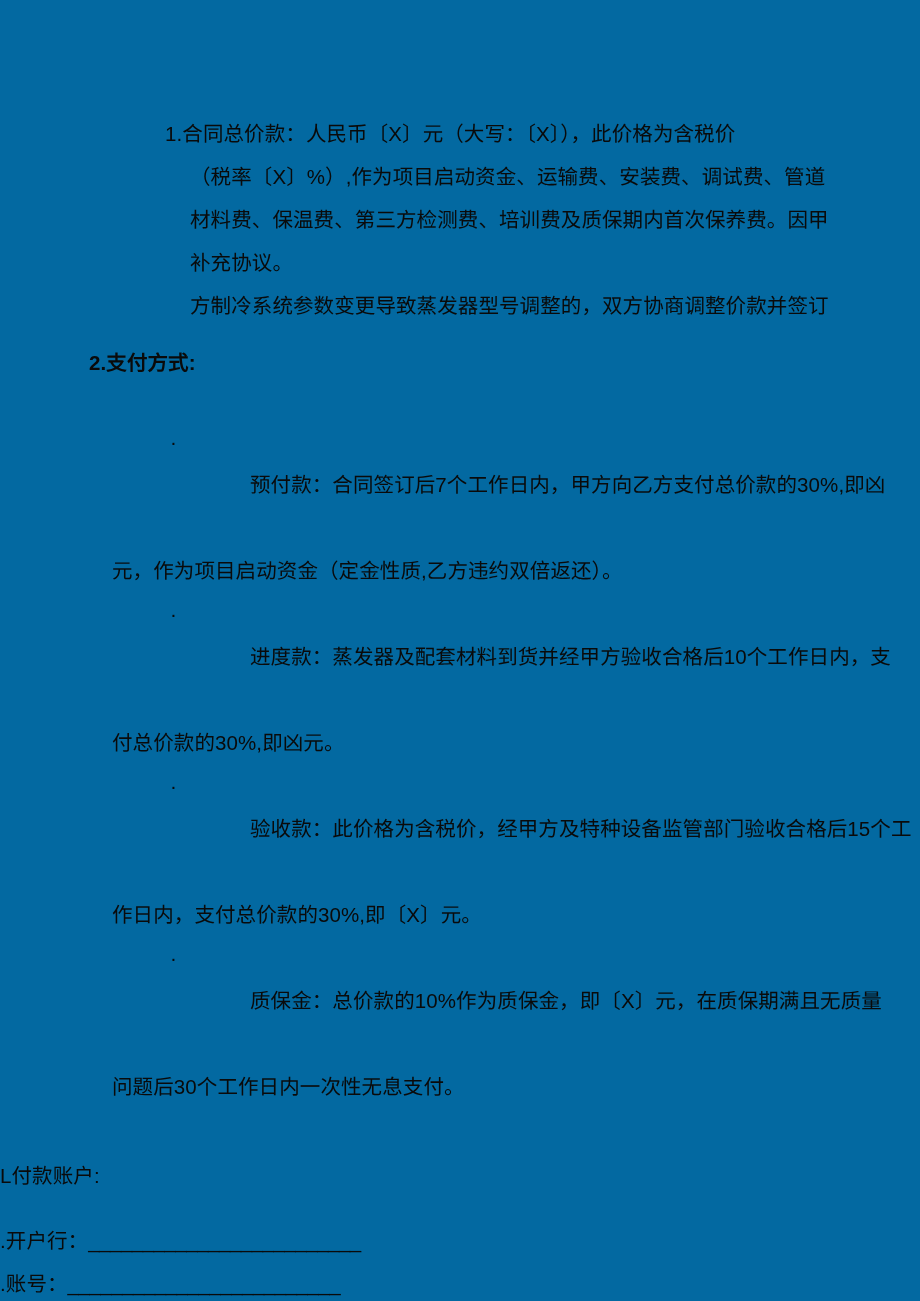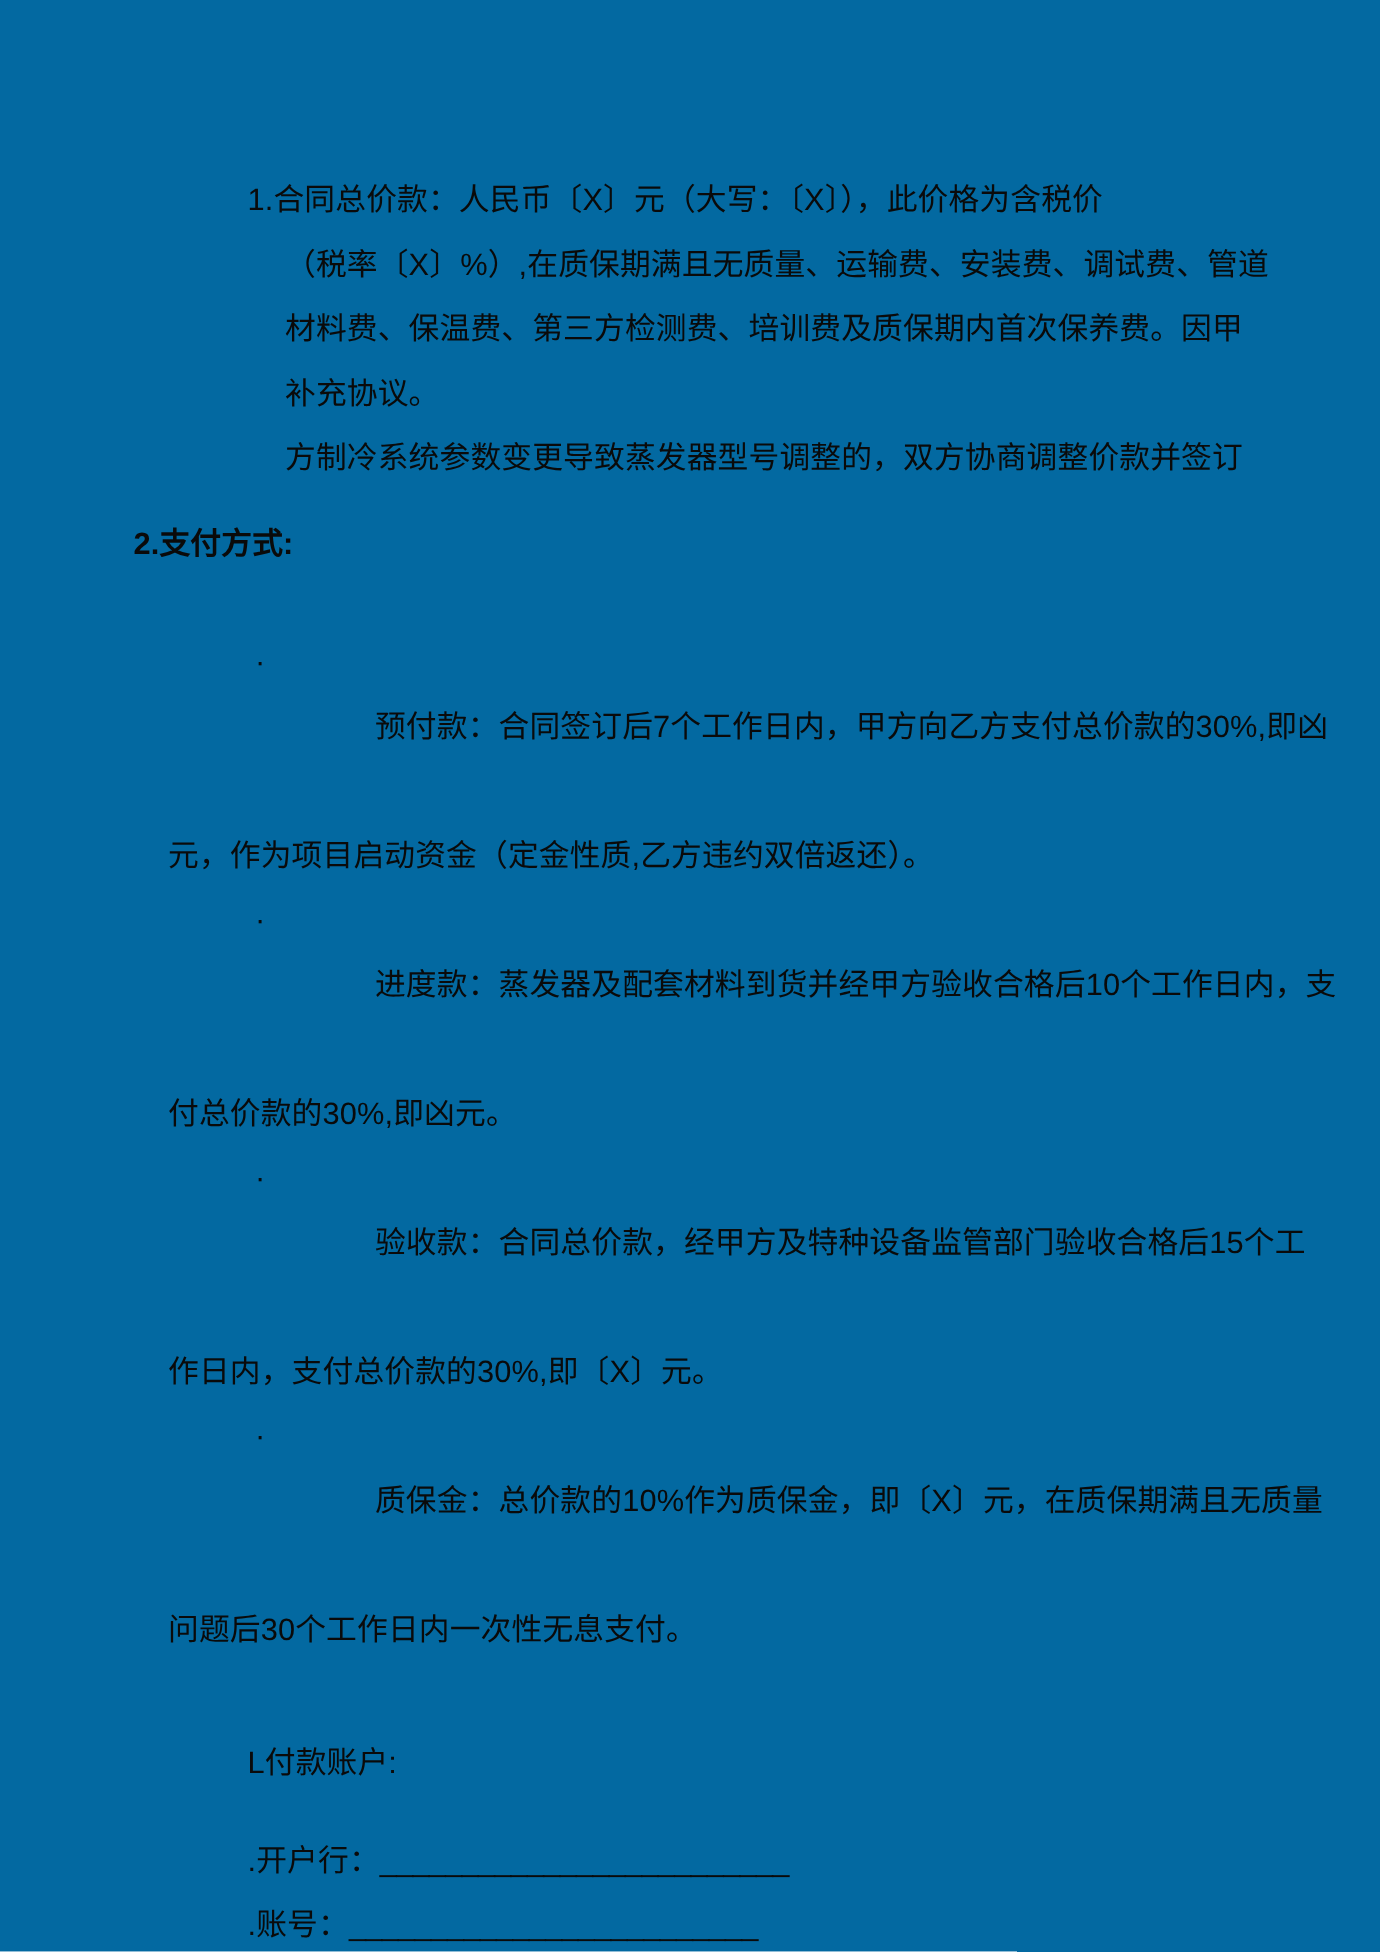--- a/index.html
+++ b/index.html
@@ -70,21 +70,20 @@
     font-size: 20.5px;
     text-align: left;
     color: #0a0a0a;
   }
   .bullet-cont {
     padding-left: 112px;
   }
 
   
   .plain {
-    padding-left: 165px;
   }
 
   
   .gap-sm { height: 14px; }
   .gap-md { height: 22px; }
   .gap-lg { height: 36px; }
   .gap-xl { height: 46px; }
   .top-gap { height: 112px; }
 
   .fill-line {
@@ -94,21 +93,21 @@
 </head>
 <body>
 
 <div class="page">
   <div class="content">
 
     <div class="top-gap"></div>
 
     <div class="num-block">
       <div class="ln num-first">1.合同总价款：人民币〔X〕元（大写：〔X〕），此价格为含税价</div>
-      <div class="ln num-cont">（税率〔X〕%）,在质保期满且无质量、运输费、安装费、调试费、管道</div>
+      <div class="ln num-cont">（税率〔X〕%）,作为项目启动资金、运输费、安装费、调试费、管道</div>
       <div class="ln num-cont">材料费、保温费、第三方检测费、培训费及质保期内首次保养费。因甲</div>
       <div class="ln num-cont">补充协议。</div>
       <div class="ln num-cont">方制冷系统参数变更导致蒸发器型号调整的，双方协商调整价款并签订</div>
     </div>
 
     <div class="gap-sm"></div>
 
     <div class="ln sec-head">2.支付方式:</div>
 
     <div class="gap-lg"></div>
@@ -124,21 +123,21 @@
 
       <div>
         <div class="ln bullet-row">
           <span class="bullet-dot">·</span><span>进度款：蒸发器及配套材料到货并经甲方验收合格后10个工作日内，支</span>
         </div>
         <div class="ln bullet-cont">付总价款的30%,即凶元。</div>
       </div>
 
       <div>
         <div class="ln bullet-row">
-          <span class="bullet-dot">·</span><span>验收款：合同总价款，经甲方及特种设备监管部门验收合格后15个工</span>
+          <span class="bullet-dot">·</span><span>验收款：此价格为含税价，经甲方及特种设备监管部门验收合格后15个工</span>
         </div>
         <div class="ln bullet-cont">作日内，支付总价款的30%,即〔X〕元。</div>
       </div>
 
       <div>
         <div class="ln bullet-row">
           <span class="bullet-dot">·</span><span>质保金：总价款的10%作为质保金，即〔X〕元，在质保期满且无质量</span>
         </div>
         <div class="ln bullet-cont">问题后30个工作日内一次性无息支付。</div>
       </div>

